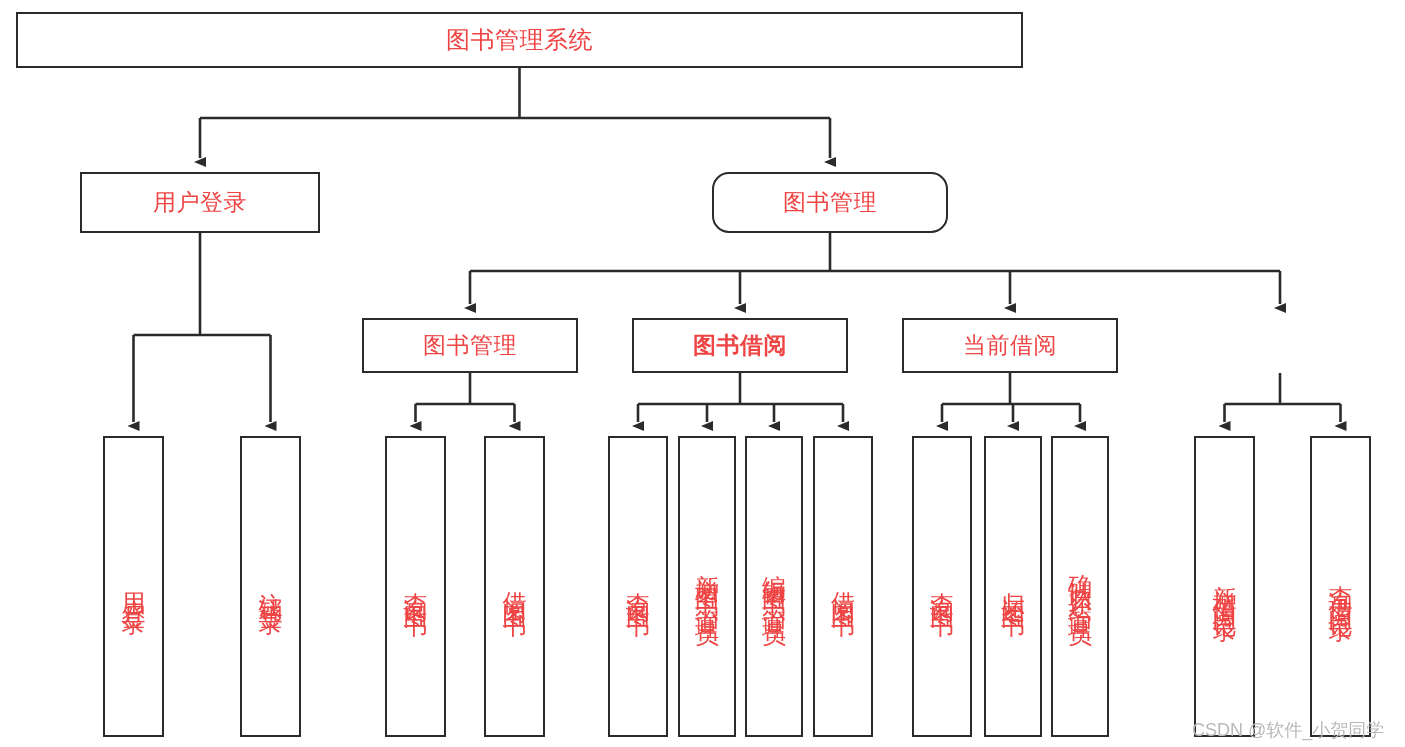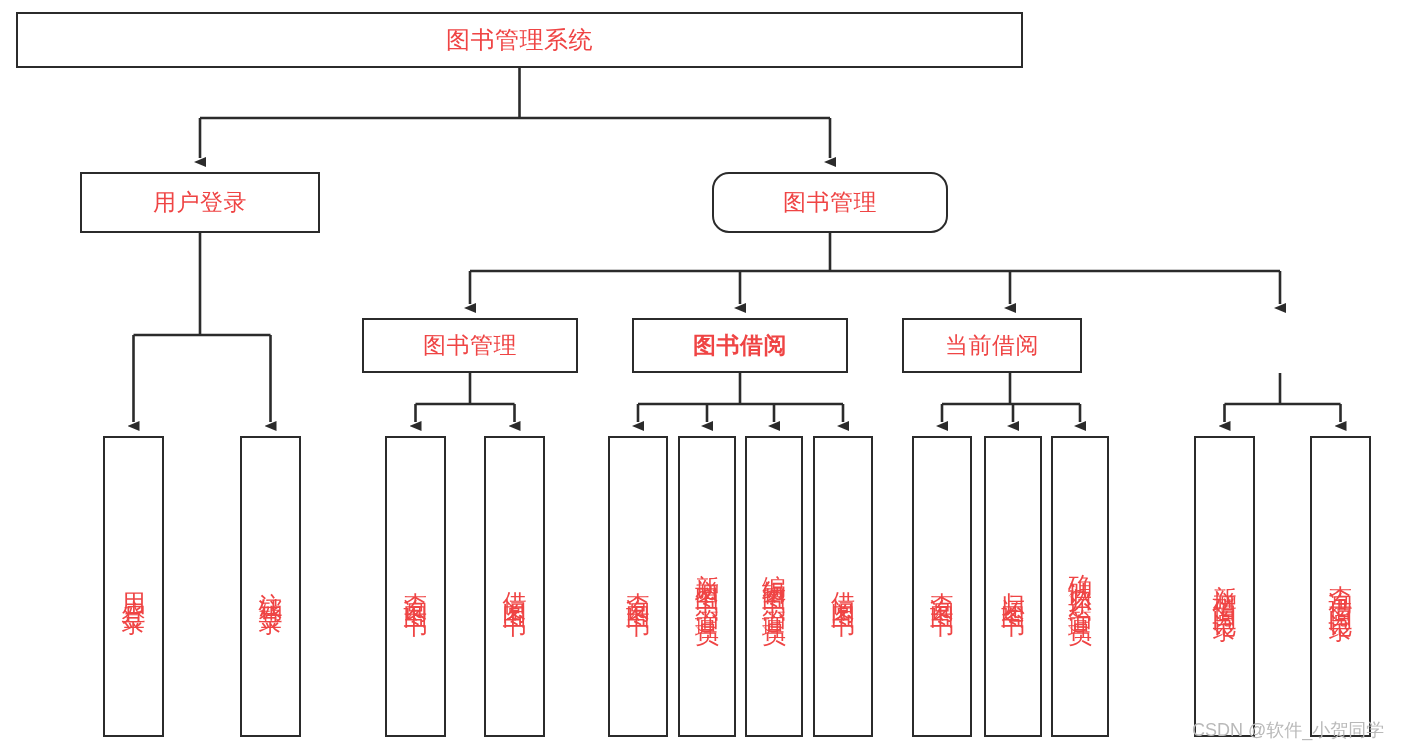--- a/index.html
+++ b/index.html
@@ -126,21 +126,21 @@
   <div class="node horiz" id="node-l2-1" style="left: 712px; top: 172px; width: 236px; height: 61px; border-radius: 17px;">
     <span class="node-label">图书管理</span>
   </div>
 
   <div class="node horiz" id="node-l3-0" style="left: 362px; top: 318px; width: 216px; height: 55px;">
     <span class="node-label">图书管理</span>
   </div>
   <div class="node horiz" id="node-l3-1" style="left: 632px; top: 318px; width: 216px; height: 55px; font-weight: bold;">
     <span class="node-label">图书借阅</span>
   </div>
-  <div class="node horiz" id="node-l3-2" style="left: 902px; top: 318px; width: 180px; height: 55px;">
+  <div class="node horiz" id="node-l3-2" style="left: 902px; top: 318px; width: 216px; height: 55px;">
     <span class="node-label">当前借阅</span>
   </div>
 
   <div class="node vert" id="node-leaf-0" style="left: 103px; top: 436px; width: 61px; height: 301px;">
     <span class="node-label">用户登录</span>
   </div>
   <div class="node vert" id="node-leaf-1" style="left: 240px; top: 436px; width: 61px; height: 301px;">
     <span class="node-label">注销登录</span>
   </div>
   <div class="node vert" id="node-leaf-2" style="left: 385px; top: 436px; width: 61px; height: 301px;">

